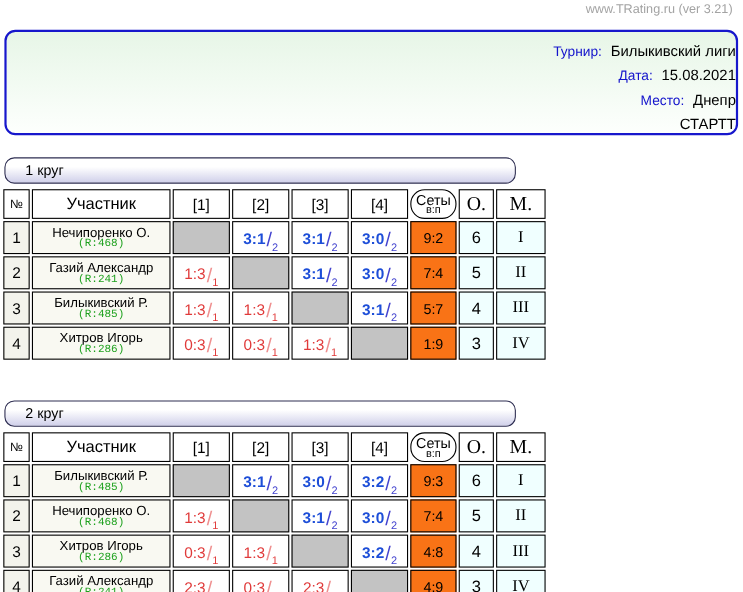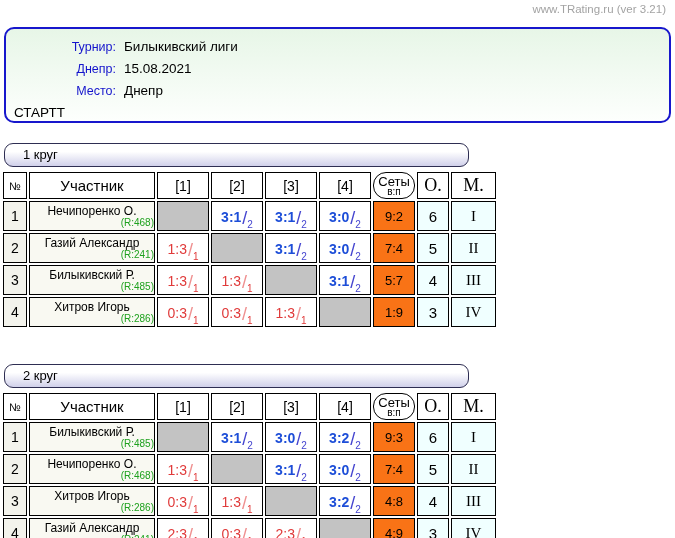--- a/index.html
+++ b/index.html
@@ -3,21 +3,21 @@
 <meta charset="utf-8">
 <style>
   html,body{margin:0;padding:0;background:#fff;width:675px;
     font-family:"Liberation Sans","DejaVu Sans",sans-serif;color:#000;}
   .credit{ text-align:right; color:#a3a3a3; font-size:11.5px; padding:3px 9px 0 0; height:17px;}
   
   .infobox{ margin:7px 4px 0 4px; height:96px; box-sizing:border-box;
     border:2px solid #1717cc; border-radius:10px;
     background:linear-gradient(to bottom,#e7f6e7,#fdfffd);
     padding-top:7px;}
-  .inforow{ display:flex; align-items:baseline; line-height:22px;}
+  .inforow{ display:flex; align-items:baseline; line-height:22px;justify-content:flex-end;}
   .ilabel{ width:110px; text-align:right; color:#1414cc; font-size:12.5px; flex:none;}
   .ivalue{ margin-left:8px; font-size:13.5px; color:#000;}
   
   .round-title{ margin:20px 0 3px 4px; width:445px; height:22px;
     border:1px solid #2e2e52; border-radius:9px;
     background:linear-gradient(to bottom,#ffffff 35%,#d0d0ea);
     line-height:22px; padding-left:18px; font-size:13px; color:#000;}
   .round-title.second{ margin-top:35px;}
   
   table.grid{ margin-left:1px; border-collapse:separate; border-spacing:2px;
@@ -27,21 +27,21 @@
   th{ height:25px; background:#fff; font-size:14px;}
   th.h-num{ font-size:11px;}
   th.h-part{ text-align:left; padding-left:7px; font-size:15px;}
   th.h-sets{ font-size:13px; line-height:11px;border-radius:13px;}
   th.h-sets .vp{ display:block; font-size:10px; line-height:9px;}
   th.h-o, th.h-m{ font-family:"Liberation Serif","DejaVu Serif",serif; font-size:18px;}
   td{ height:28px;}
   td.num{ background:#f3f3ec; font-size:14px;}
   td.name{ background:#f9f9f2; text-align:left; padding:1px 5px 1px 6px;margin-left:16px;}
   .pname{ display:block; font-size:12px; line-height:13px; white-space:nowrap;}
-  .prating{ display:block; text-align:right; font-size:10px; line-height:10px; color:#1ea11e;}
+  .prating{ display:block; text-align:center; font-size:10px; line-height:10px; color:#1ea11e;font-family:Liberation Mono, monospace;}
   td.self{ background:#c3c3c3;}
   td.match{ background:#fff; white-space:nowrap;}
   td.match .sc{ font-size:14px;}
   td.match .sl{ font-size:18px; position:relative; top:2px; margin-left:1px;}
   td.match .pt{ font-size:10px; position:relative; top:6px;}
   td.match.win .sc{ color:#1d4ed8; font-weight:bold;}
   td.match.win .sl{ color:#4444cf;}
   td.match.win .pt{ color:#4444cf;}
   td.match.loss .sc{ color:#e03a3a;}
   td.match.loss .sl{ color:#ef8f8f;}
@@ -55,21 +55,21 @@
 <body>
 
 <div class="credit">www.TRating.ru (ver 3.21)</div>
 
 <div class="infobox">
   <div class="inforow">
     <span class="ilabel">Турнир:</span>
     <span class="ivalue">Билыкивский лиги</span>
   </div>
   <div class="inforow">
-    <span class="ilabel">Днепр:</span>
+    <span class="ilabel">Дата:</span>
     <span class="ivalue">15.08.2021</span>
   </div>
   <div class="inforow">
     <span class="ilabel">Место:</span>
     <span class="ivalue">Днепр</span>
   </div>
   <div class="inforow">
     <span class="ivalue">СТАРТТ</span>
   </div>
 </div>

